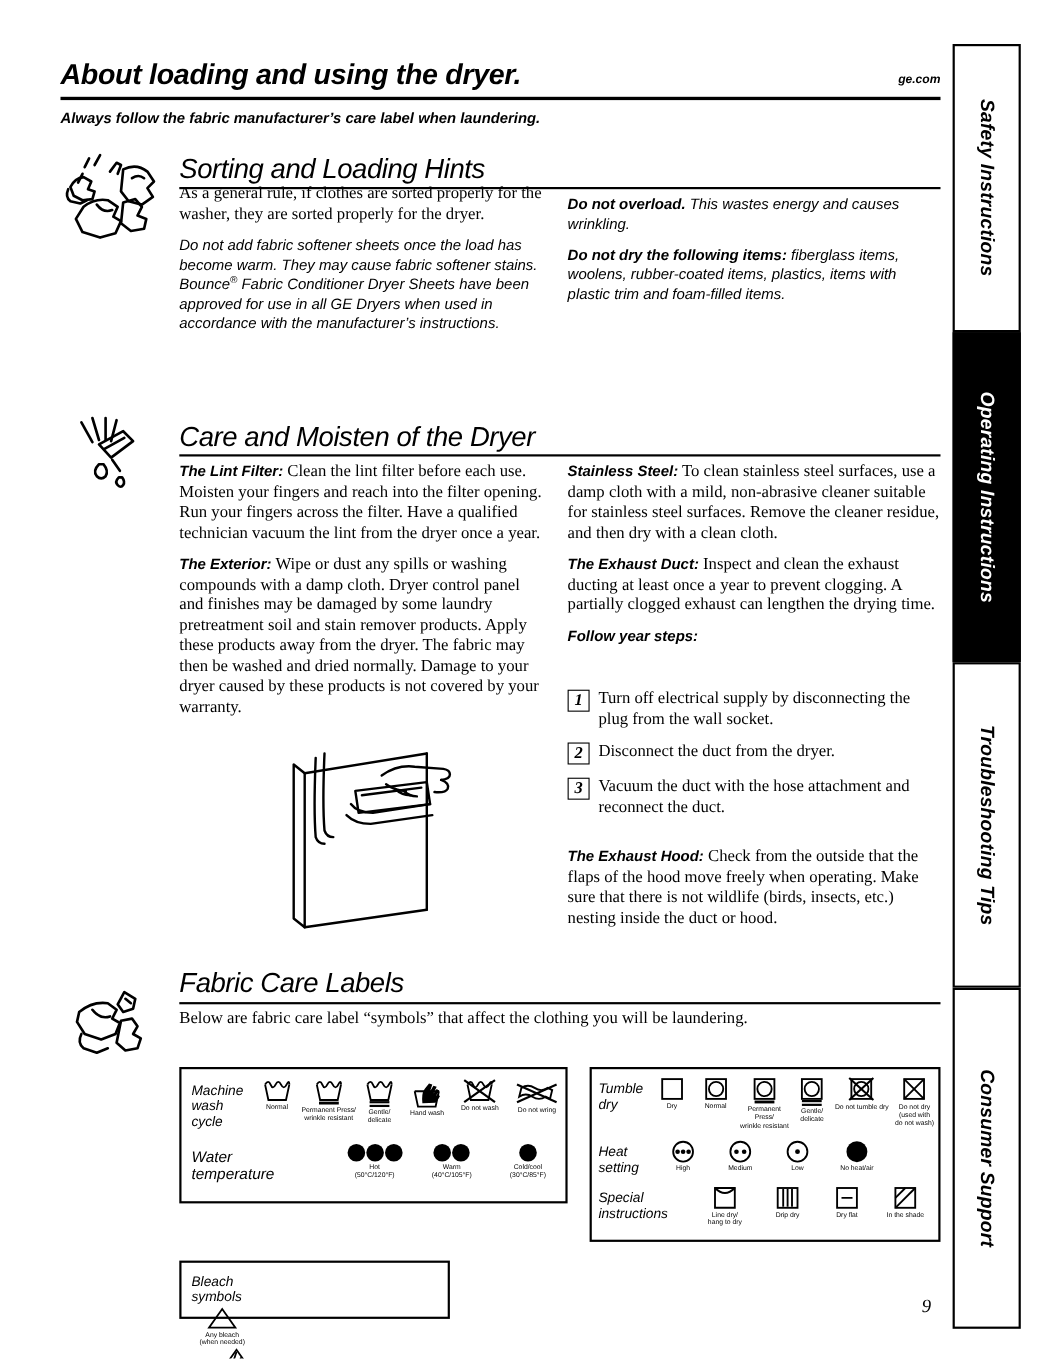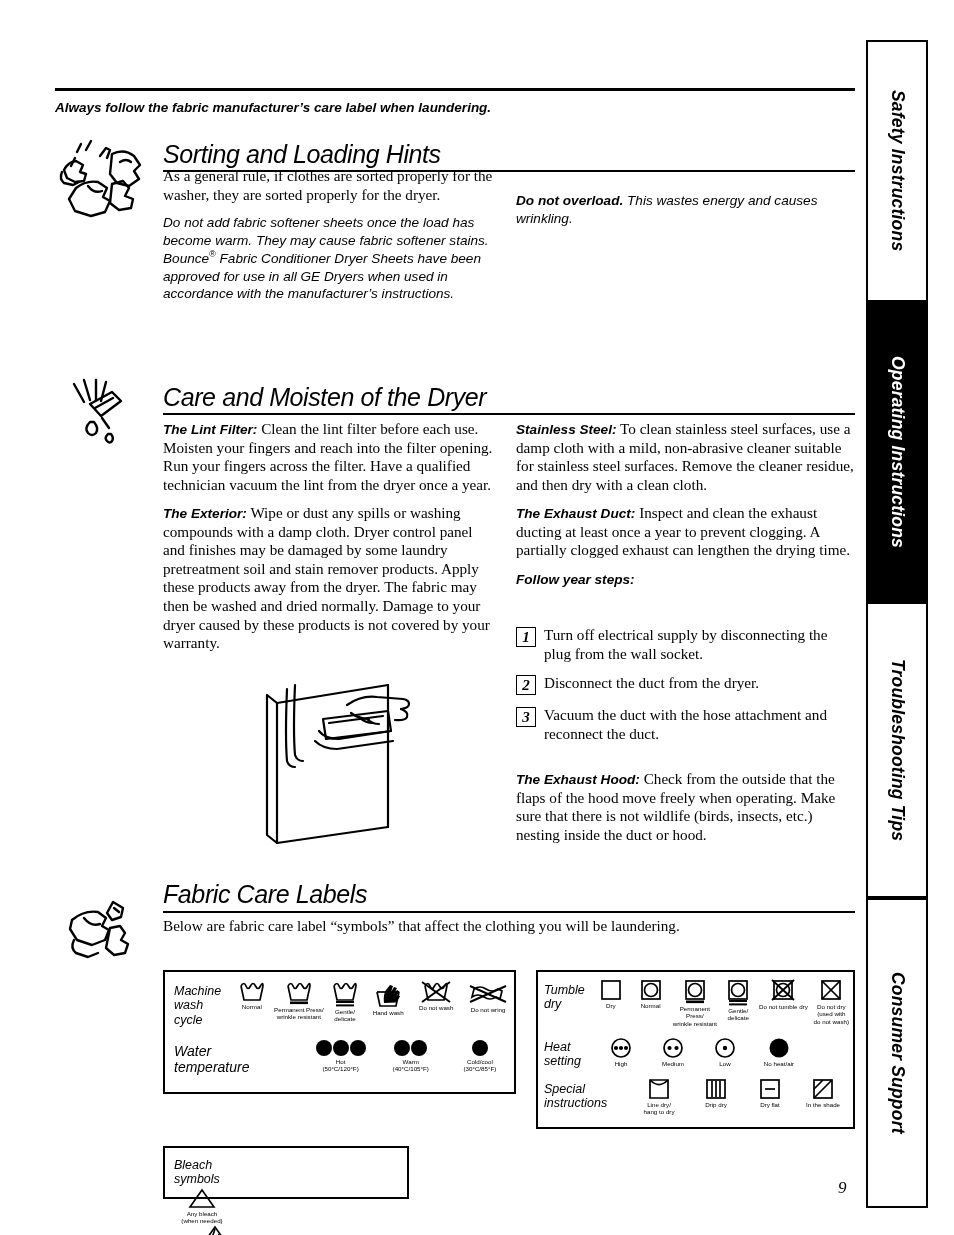--- a/index.html
+++ b/index.html
@@ -108,20 +108,24 @@
       <span>Operating Instructions</span>
     </div>
     <div class="tab t2">
       <span>Troubleshooting Tips</span>
     </div>
     <div class="tab t3">
       <span>Consumer Support</span>
     </div>
   </div>
 
+  <div class="hdr">
+    <div class="hdr-title">About loading and using the dryer.</div>
+    <div class="hdr-url">ge.com</div>
+  </div>
   <div class="rule-thick"></div>
   <div class="subhead">Always follow the fabric manufacturer’s care label when laundering.</div>
 
   <div class="illus" style="left:52px; top:138px; width:100px; height:88px;">
     <svg width="100" height="88" viewBox="0 0 100 88">
       <g fill="none" stroke="#000" stroke-width="2.4" stroke-linejoin="round" stroke-linecap="round">
         <path d="M12 32 q4-8 12-9 l7 4 -3 7 6 2 -2 7 -9 1 -8-4 z"></path>
         <path d="M10 34 q-3 7 2 11 l9 2 6-3"></path>
         <path d="M48 18 l6-8 4 2 -3 8"></path>
         <path d="M25 14 l4-8"></path>
@@ -141,23 +145,26 @@
 
   <div class="col" style="left:163px; top:167px; width:332px;">
     <p>As a general rule, if clothes are sorted properly for the washer, they are sorted properly for the dryer.</p>
     <div class="ital">
       <p>
         <span>Do not add fabric softener sheets once the load has become warm. They may cause fabric softener stains. Bounce</span><span class="sup">®</span><span> Fabric Conditioner Dryer Sheets have been approved for use in all GE Dryers when used in accordance with the manufacturer’s instructions.</span>
       </p>
     </div>
   </div>
 
-  <div class="col ital" style="left:516px; top:192px; width:340px;">
+  <div class="col ital" style="left:516px; top:177px; width:340px;">
     <p>
       <b class="lead">Do not overload.</b><span> This wastes energy and causes wrinkling.</span>
+    </p>
+    <p>
+      <b class="lead">Do not dry the following items:</b><span> fiberglass items, woolens, rubber-coated items, plastics, items with plastic trim and foam-filled items.</span>
     </p>
   </div>
 
   <div class="illus" style="left:62px; top:378px; width:84px; height:84px;">
     <svg width="84" height="84" viewBox="0 0 84 84">
       <g fill="none" stroke="#000" stroke-width="2.4" stroke-linejoin="round" stroke-linecap="round">
         <path d="M12 6 l10 18"></path>
           <path d="M22 2 l6 20"></path>
           <path d="M34 2 l0 20"></path>
         <path d="M44 4 l-5 19"></path>
@@ -472,21 +479,21 @@
           <path d="M4 2 L22 20"></path>
               <path d="M22 2 L4 20"></path>
             </g>
           </svg>
         <div class="cap">Do not dry
 (used with
 do not wash)</div>
       </div>
     </div>
 
-    <div class="row" style="padding:9px 0 0 6px;align-items:center;">
+    <div class="row" style="padding:9px 0 0 6px;">
       <div class="row-name" style="width:52px; white-space:pre-line;">Heat
 setting</div>
 
       <div class="sym" style="width:50px;">
         <svg width="26" height="22" viewBox="0 0 26 22">
           <circle cx="13" cy="11" r="9" fill="none" stroke="#000" stroke-width="1.7"></circle>
           <circle cx="8" cy="11" r="2.1" fill="#000"></circle>
             <circle cx="13" cy="11" r="2.1" fill="#000"></circle>
             <circle cx="18" cy="11" r="2.1" fill="#000"></circle>
         </svg>

